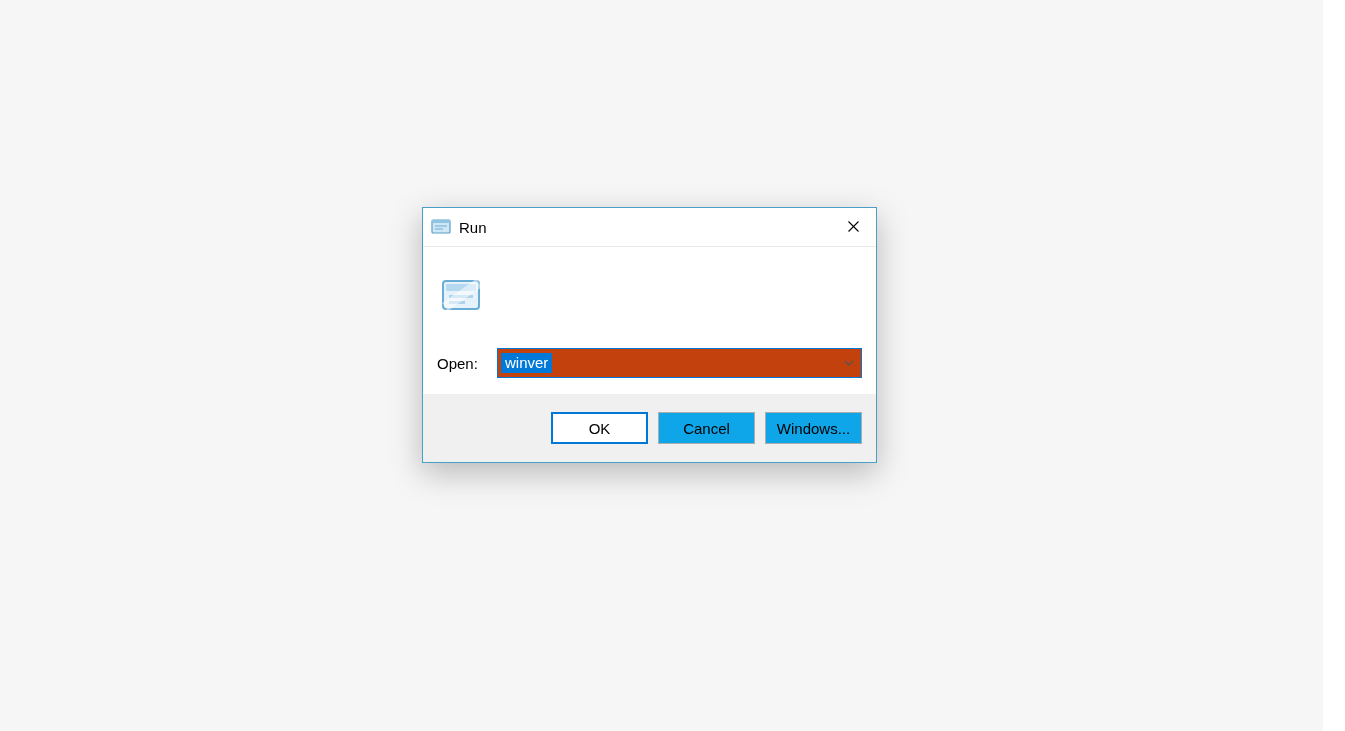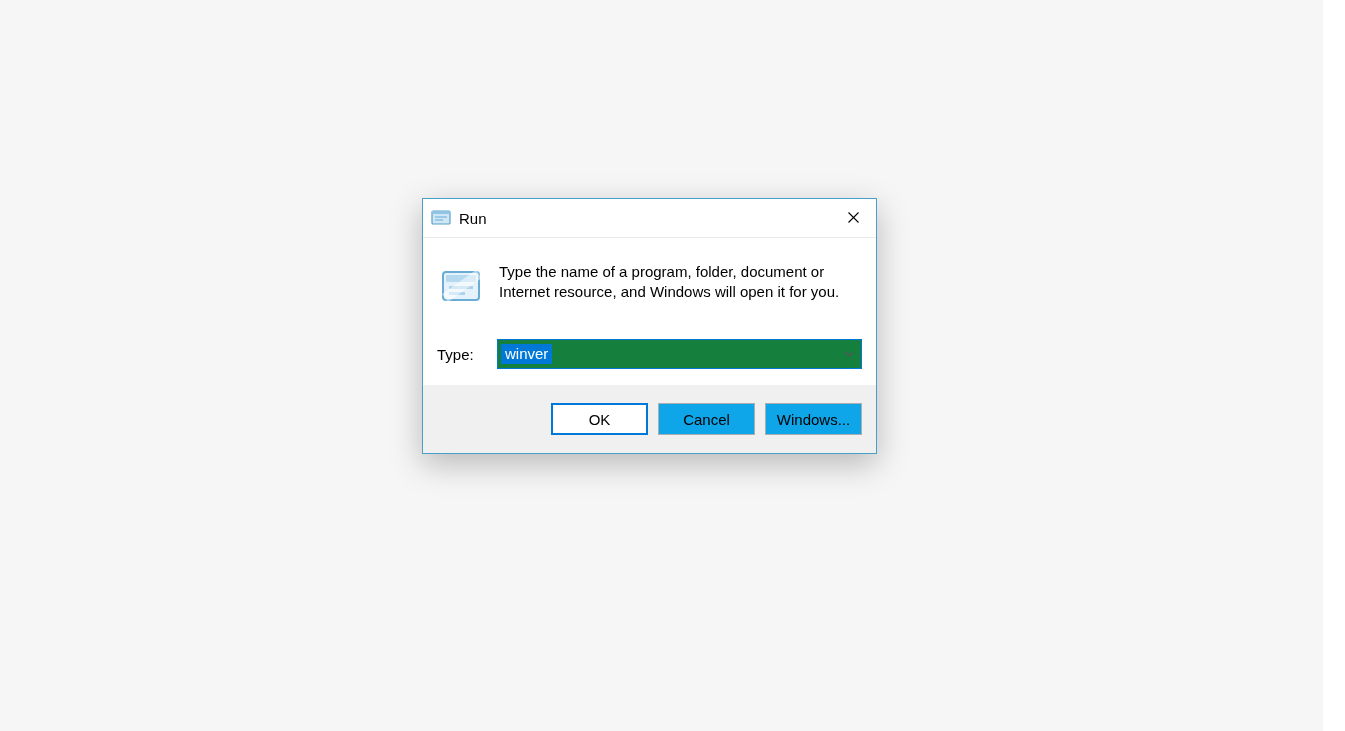--- a/index.html
+++ b/index.html
@@ -16,21 +16,21 @@
     .right-edge {
       position: absolute;
       right: 0; top: 0; bottom: 0;
       width: 22px;
       background: #fff;
     }
 
     .dialog {
       position: absolute;
       left: 422px;
-      top: 198px;
+      top: 207px;
       width: 455px;
       background: #fff;
       border: 1px solid #4aa0c4;
       box-shadow: 0 10px 30px rgba(0,0,0,0.25);
     }
 
     .titlebar {
       display: flex;
       align-items: center;
       height: 39px;
@@ -80,21 +80,21 @@
     }
     .field-label {
       width: 60px;
       flex: none;
     }
     .combo {
       position: relative;
       flex: 1;
       height: 30px;
       border: 1px solid #0078d7;
-      background: #15803d;
+      background: #c2410c;
       display: flex;
       align-items: center;
     }
     .combo .selected-text {
       padding: 0 4px;
       background: #0078d7;
       color: #fff;
       margin-left: 3px;
       font-size: 15px;
       line-height: 20px;
@@ -160,25 +160,24 @@
     <div class="desc-row">
       <span class="run-icon">
         <svg viewBox="0 0 44 44">
           <rect x="4" y="8" width="36" height="28" rx="3" fill="#e6f2fb" stroke="#6aadd4" stroke-width="2"></rect>
           <rect x="7" y="11" width="30" height="7" rx="1" fill="#b5d9ef"></rect>
           <rect x="10" y="22" width="24" height="3" fill="#add3ec"></rect>
           <rect x="10" y="28" width="16" height="3" fill="#add3ec"></rect>
           <path d="M6 34 L40 10" stroke="#ffffff" stroke-opacity="0.5" stroke-width="10"></path>
         </svg>
       </span>
-      <div class="desc-text">Type the name of a program, folder, document or Internet resource, and Windows will open it for you.</div>
     </div>
 
     <div class="field-row">
-      <div class="field-label">Type:</div>
+      <div class="field-label">Open:</div>
       <div class="combo">
         <span class="selected-text">winver</span>
         <span class="chevron">
           <svg width="10" height="6" viewBox="0 0 10 6">
             <path d="M1 1 L5 5 L9 1" fill="none" stroke="#555" stroke-width="1.3"></path>
           </svg>
         </span>
       </div>
     </div>
   </div>

